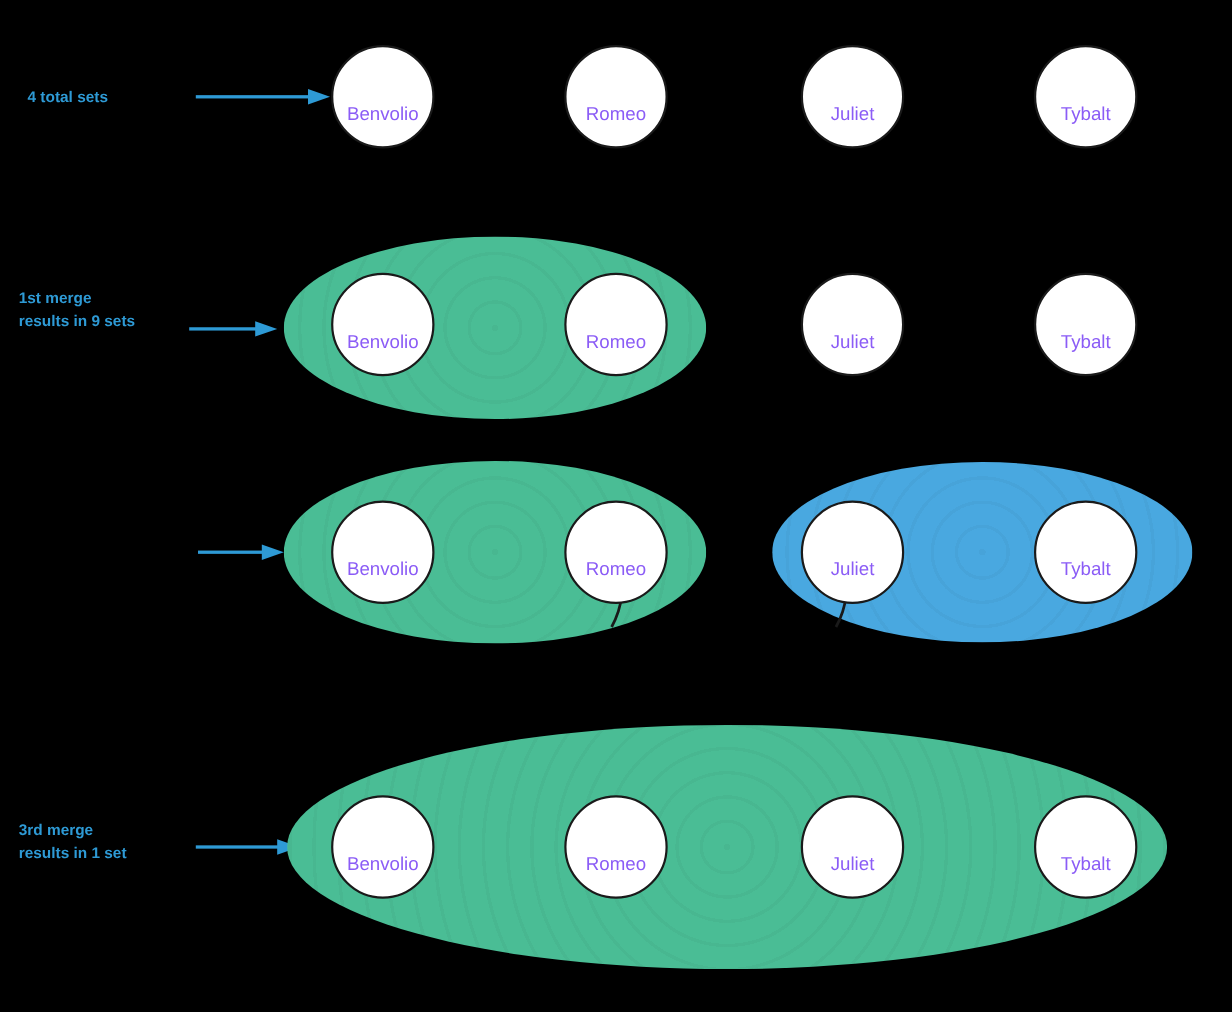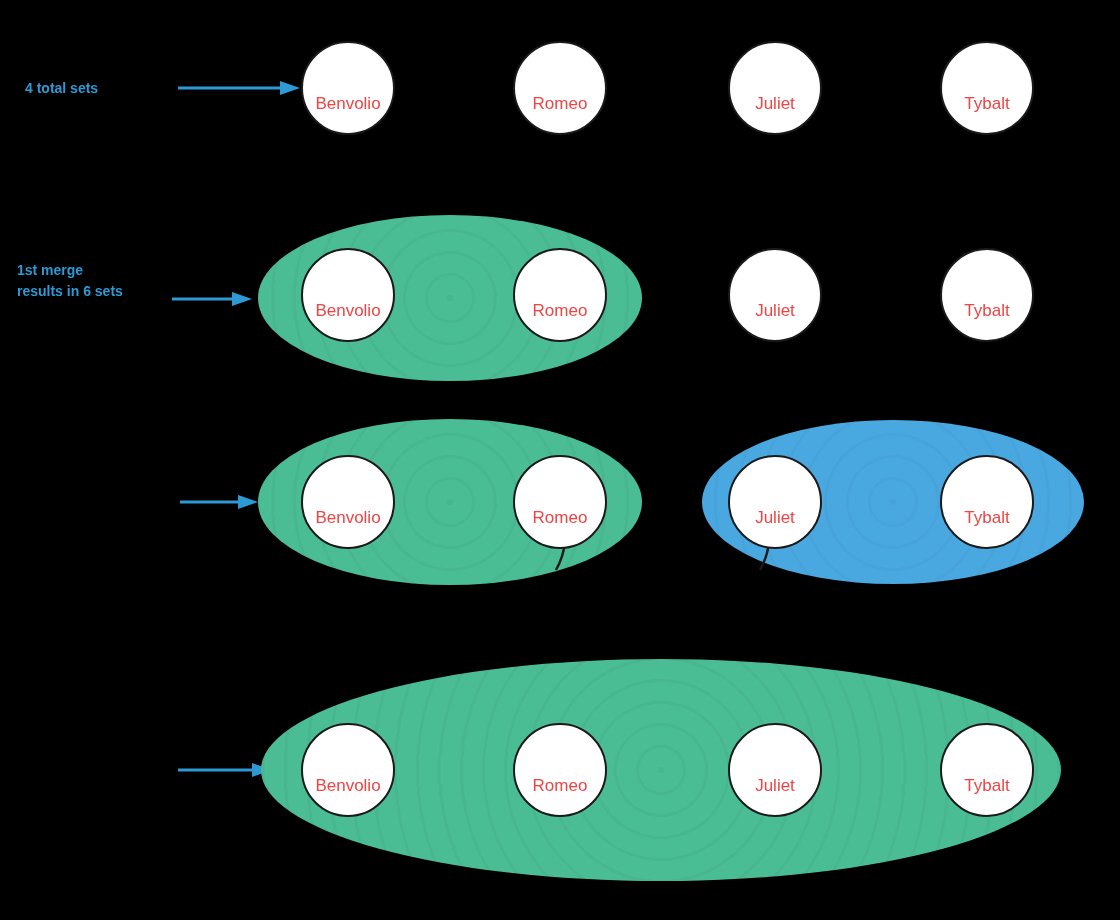--- a/index.html
+++ b/index.html
@@ -67,21 +67,21 @@
     box-sizing: border-box;
     border-radius: 50%;
     background: var(--node-fill, #FFFFFF);
     border: 2px solid var(--node-border, #1A1A1A);
     display: flex;
     align-items: center;
     justify-content: center;
   }
   .node .node-label {
     font-size: 17px;
-    color: #ef4444;
+    color: #8b5cf6;
     white-space: nowrap;
     margin-top: 32px;
   }
   .stem { position: absolute; }
 </style>
 </head>
 <body style="background: rgb(0, 0, 0);">
 
 <div class="canvas">
 
@@ -100,21 +100,21 @@
   </div>
   <div class="node" style="left:728px; top:41px;">
     <span class="node-label">Juliet</span>
   </div>
   <div class="node" style="left:940px; top:41px;">
     <span class="node-label">Tybalt</span>
   </div>
 
   <div class="caption" style="left:17px; top:260px; width:175px;">
     <span>1st merge</span>
-    <span>results in 6 sets</span>
+    <span>results in 9 sets</span>
   </div>
   <div class="arrow" style="left:172px; top:292px; width:80px;">
     <div class="shaft" style="width:62px;"></div>
     <div class="head"></div>
   </div>
   <div class="set green" style="left:258px; top:215px; width:384px; height:166px;"></div>
   <div class="node" style="left:301px; top:248px;">
     <span class="node-label">Benvolio</span>
   </div>
   <div class="node" style="left:513px; top:248px;">
@@ -145,20 +145,24 @@
   <div class="node" style="left:513px; top:455px;">
     <span class="node-label">Romeo</span>
   </div>
   <div class="node" style="left:728px; top:455px;">
     <span class="node-label">Juliet</span>
   </div>
   <div class="node" style="left:940px; top:455px;">
     <span class="node-label">Tybalt</span>
   </div>
 
+  <div class="caption" style="left:17px; top:744px; width:175px;">
+    <span>3rd merge</span>
+    <span>results in 1 set</span>
+  </div>
   <div class="arrow" style="left:178px; top:763px; width:94px;">
     <div class="shaft" style="width:76px;"></div>
     <div class="head"></div>
   </div>
   <div class="set green" style="left:261px; top:659px; width:800px; height:222px;"></div>
   <div class="node" style="left:301px; top:723px;">
     <span class="node-label">Benvolio</span>
   </div>
   <div class="node" style="left:513px; top:723px;">
     <span class="node-label">Romeo</span>

